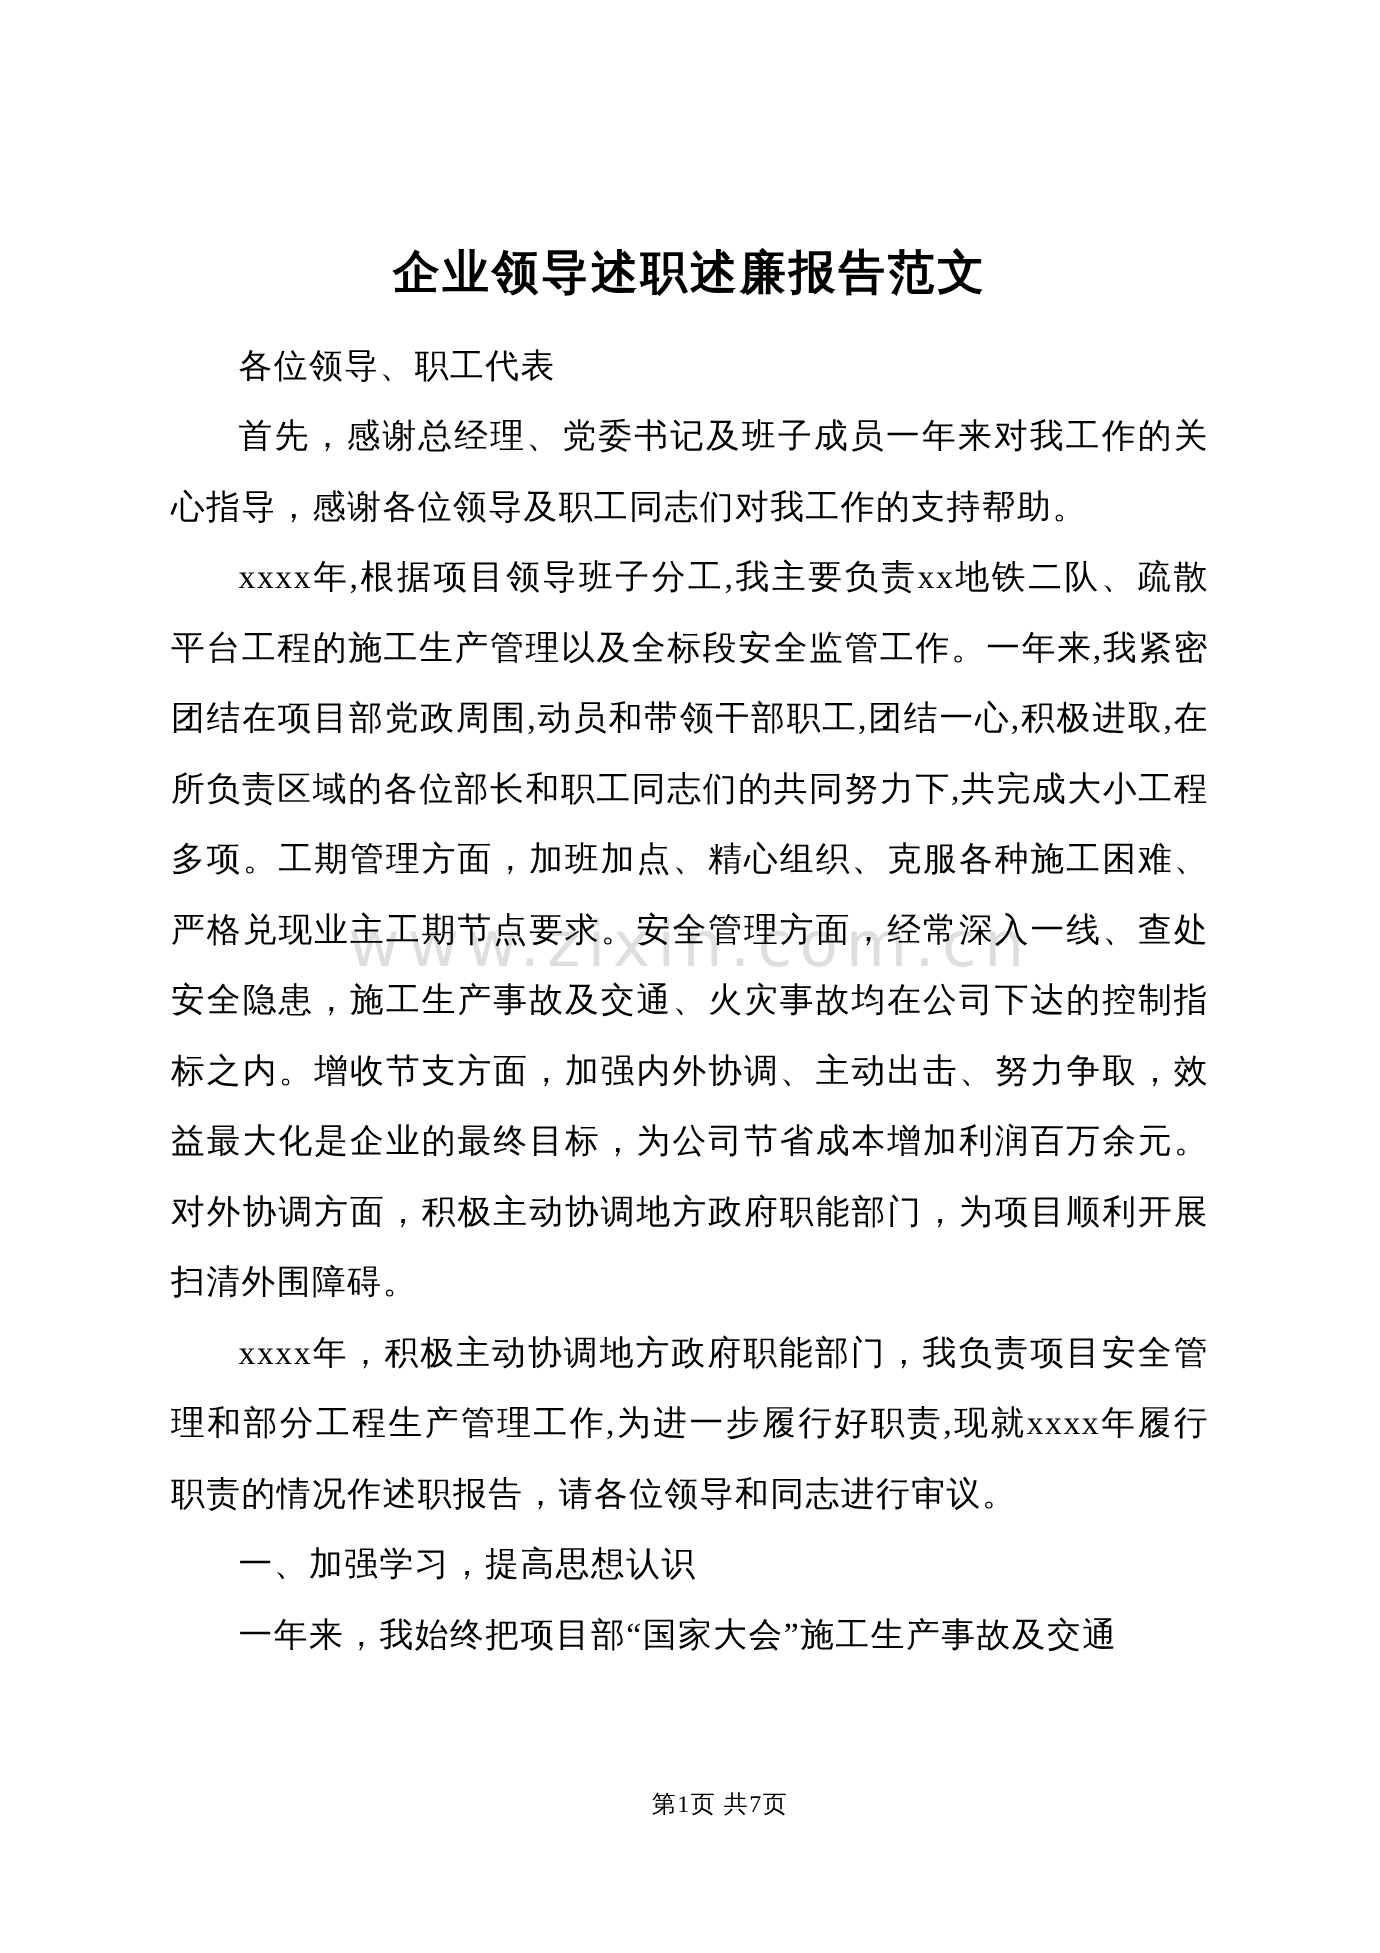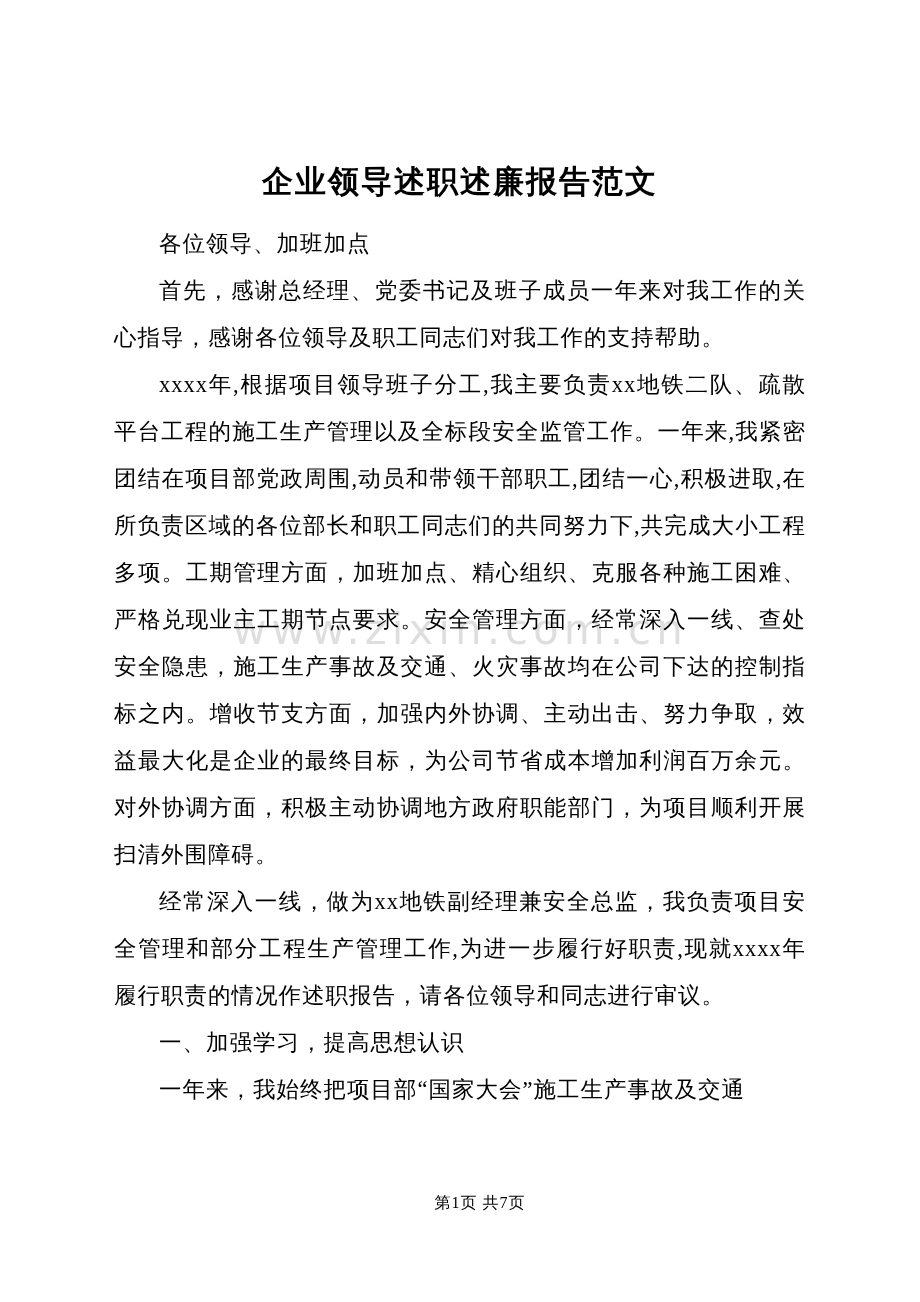--- a/index.html
+++ b/index.html
@@ -59,24 +59,24 @@
     padding-left: 40px;
   }
 </style>
 </head>
 <body>
 
 <div class="page">
   <h1 class="doc-title">企业领导述职述廉报告范文</h1>
 
   <div class="doc-body">
-    <p>各位领导、加班加点</p>
+    <p>各位领导、职工代表</p>
     <p>首先，感谢总经理、党委书记及班子成员一年来对我工作的关心指导，感谢各位领导及职工同志们对我工作的支持帮助。</p>
     <p>xxxx年,根据项目领导班子分工,我主要负责xx地铁二队、疏散平台工程的施工生产管理以及全标段安全监管工作。一年来,我紧密团结在项目部党政周围,动员和带领干部职工,团结一心,积极进取,在所负责区域的各位部长和职工同志们的共同努力下,共完成大小工程多项。工期管理方面，加班加点、精心组织、克服各种施工困难、严格兑现业主工期节点要求。安全管理方面，经常深入一线、查处安全隐患，施工生产事故及交通、火灾事故均在公司下达的控制指标之内。增收节支方面，加强内外协调、主动出击、努力争取，效益最大化是企业的最终目标，为公司节省成本增加利润百万余元。对外协调方面，积极主动协调地方政府职能部门，为项目顺利开展扫清外围障碍。</p>
-    <p>经常深入一线，做为xx地铁副经理兼安全总监，我负责项目安全管理和部分工程生产管理工作,为进一步履行好职责,现就xxxx年履行职责的情况作述职报告，请各位领导和同志进行审议。</p>
+    <p>xxxx年，积极主动协调地方政府职能部门，我负责项目安全管理和部分工程生产管理工作,为进一步履行好职责,现就xxxx年履行职责的情况作述职报告，请各位领导和同志进行审议。</p>
     <p>一、加强学习，提高思想认识</p>
     <p>一年来，我始终把项目部“国家大会”施工生产事故及交通</p>
   </div>
 </div>
 
 <div class="watermark">www.zixin.com.cn</div>
 
 <div class="footer">第1页 共7页</div>
 
 </body></html>

